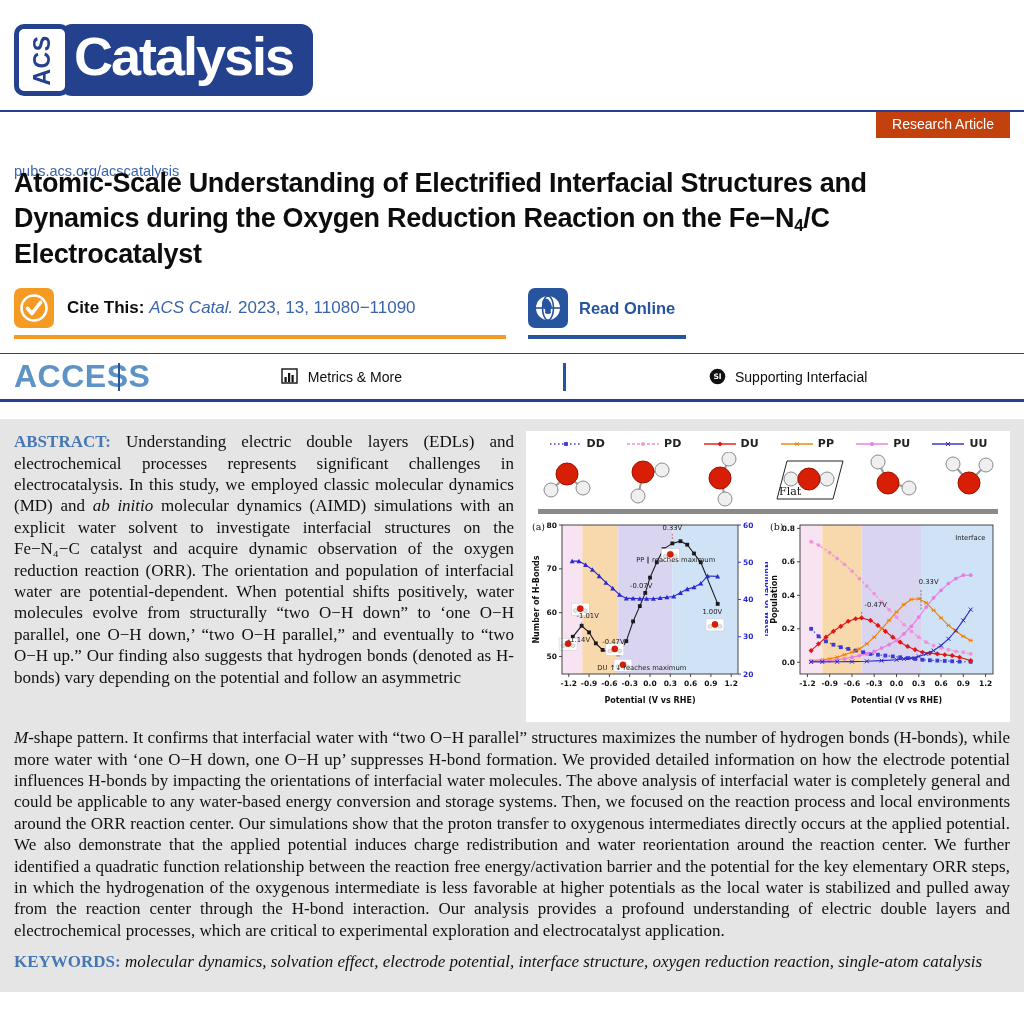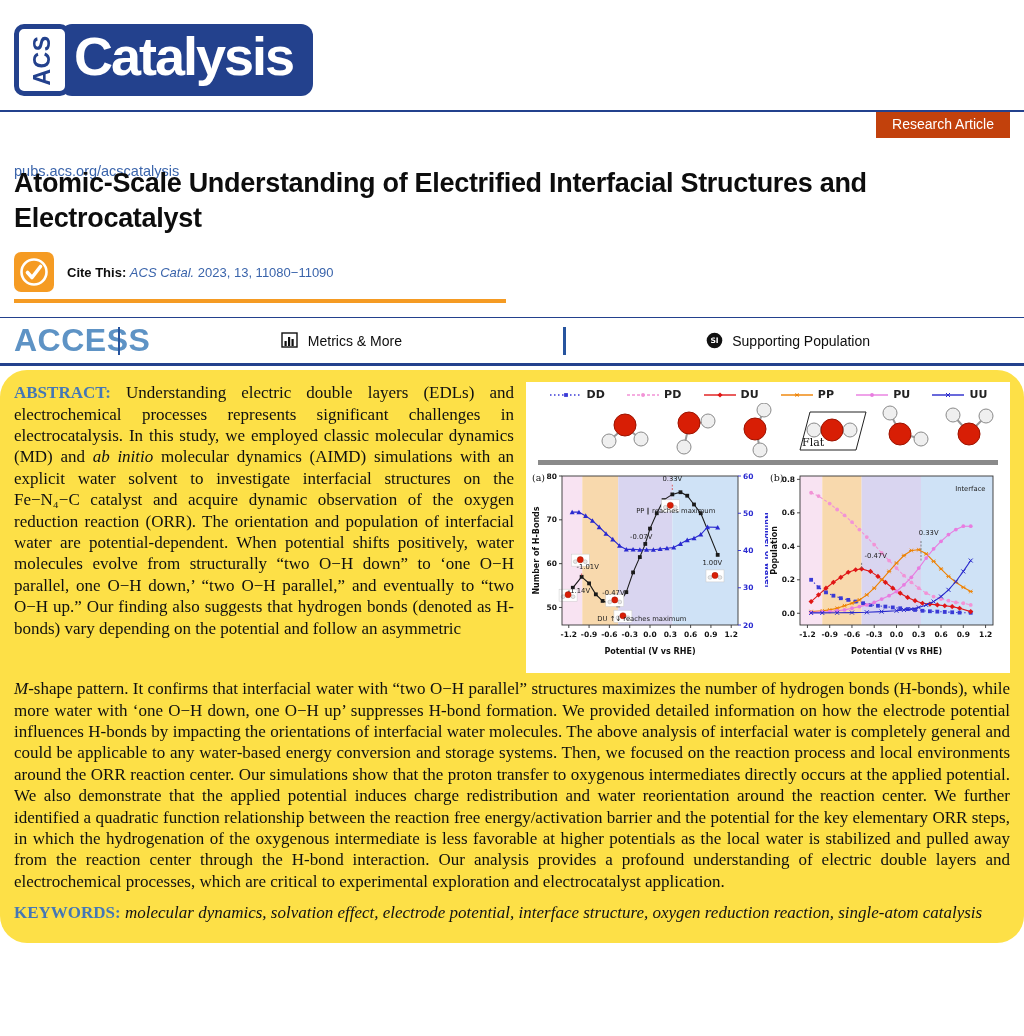--- a/index.html
+++ b/index.html
@@ -20,41 +20,41 @@
   .title{margin:24px 14px 0;font-size:27px;font-weight:bold;line-height:1.3;letter-spacing:-0.3px;color:#0d0d0d;}
   .title .t-sub{font-size:0.62em;vertical-align:-0.25em;}
   .authors{margin:15px 14px 0;font-family:"Liberation Serif","DejaVu Serif",serif;font-size:19.5px;color:#1a1a1a;}
   .authors .mark{color:#3a64ab;}
 
   .cite-row{display:flex;margin:16px 14px 0;align-items:flex-end;gap:22px;}
   .cite-left{display:flex;align-items:center;gap:13px;border-bottom:4px solid #f59b23;padding-bottom:7px;width:492px;cursor:pointer;}
   .icon-sq{width:40px;height:40px;border-radius:7px;display:flex;align-items:center;justify-content:center;flex:none;}
   .cite-icon{background:#f59b23;}
   .read-icon{background:#27549e;}
-  .cite-text{font-size:13px;}
+  .cite-text{font-size:17px;}
   .cite-label{font-weight:bold;color:#0d0d0d;}
   .cite-journal{color:#3a64ab;font-style:italic;}
   .cite-detail{color:#3a64ab;}
   .read-online{display:flex;align-items:center;gap:11px;border-bottom:4px solid #27549e;padding-bottom:7px;width:158px;cursor:pointer;}
   .read-label{color:#27549e;font-weight:bold;font-size:16.5px;}
 
   .access-row{margin-top:14px;border-top:1.5px solid #23418d;border-bottom:3px solid #23418d;height:45px;display:flex;align-items:center;padding:0 14px;}
   .access-title{color:#5e93c5;font-size:32px;font-weight:bold;letter-spacing:0.5px;width:104px;flex:none;}
   .vsep{width:1.5px;height:28px;background:#27549e;flex:none;}
   .access-item{flex:1;display:flex;align-items:center;justify-content:center;gap:9px;font-size:14px;color:#0d0d0d;cursor:pointer;}
 
-  .abstract{background:#fde047;margin-top:4px;padding:12px 14px 0;height:561px;border-radius:27px;}
+  .abstract{background:#e5e5e5;margin-top:17px;padding:12px 14px 0;height:561px;}
   .serif{font-family:"Liberation Serif","DejaVu Serif",serif;}
   .abs-top{display:flex;gap:12px;}
   .abs-left{width:500px;flex:none;font-size:17px;line-height:1.26;text-align:justify;color:#101010;}
   .abs-label{color:#4577b5;font-weight:bold;}
   .figure{flex:1;background:#fff;padding:5px 4px 2px;height:284px;}
   .fig-legend{display:flex;justify-content:space-around;align-items:center;height:15px;padding:0 8px;}
   .legend-item{display:flex;align-items:center;gap:4px;font-size:11px;color:#222;font-weight:600;font-family:"DejaVu Sans",sans-serif;text-align:center;}
-  .fig-molecules{display:flex;justify-content:flex-end;align-items:center;height:57px;padding:0 4px;}
+  .fig-molecules{display:flex;justify-content:space-between;align-items:center;height:57px;padding:0 4px;}
   .fig-surface{height:5px;background:#8a8a8a;margin:1px 8px 3px;}
   .fig-charts{display:flex;}
   .abs-rest{font-size:17px;line-height:1.26;text-align:justify;margin-top:5px;color:#101010;}
   .keywords{margin-top:11px;font-size:17px;}
   .kw-label{color:#4577b5;font-weight:bold;}
   .kw-text{font-style:italic;}
 </style>
 </head>
 <body>
 
@@ -69,37 +69,49 @@
 
   <div class="rule"></div>
 
   <div class="link-row">
     <span class="site-link">pubs.acs.org/acscatalysis</span>
     <span class="badge">Research Article</span>
   </div>
 
   <h1 class="title" style="margin-bottom:0;">
     <div>Atomic-Scale Understanding of Electrified Interfacial Structures and</div>
+    <div><span>Dynamics during the Oxygen Reduction Reaction on the Fe−N</span><span class="t-sub">4</span><span>/C</span></div>
     <div>Electrocatalyst</div>
   </h1>
 
 
   <div class="cite-row">
     <div class="cite-left">
       <div class="icon-sq cite-icon">
         <svg width="40" height="40" viewBox="0 0 40 40">
           <circle cx="20" cy="20" r="12.5" fill="none" stroke="#fff" stroke-width="2.6"></circle>
           <path d="M13.5 20.5 L18 25.5 L26.5 14.5" fill="none" stroke="#fff" stroke-width="3.6" stroke-linecap="round" stroke-linejoin="round"></path>
         </svg>
       </div>
       <div class="cite-text">
         <span class="cite-label">Cite This:</span>
         <i class="cite-journal">ACS Catal.</i><span class="cite-detail"> 2023, 13, 11080−11090</span>
       </div>
     </div>
+    <div class="read-online">
+      <div class="icon-sq read-icon">
+        <svg width="40" height="40" viewBox="0 0 40 40">
+          <circle cx="20" cy="20" r="12" fill="#fff"></circle>
+          <ellipse cx="20" cy="20" rx="5.5" ry="12" fill="none" stroke="#27549e" stroke-width="1.6"></ellipse>
+          <line x1="8" y1="20" x2="32" y2="20" stroke="#27549e" stroke-width="1.6"></line>
+          <path d="M15 12 q-2 4 0 7 q3 2 2 6 q3 2 6 0 q-1-4 1-6 q-1-5-4-8 q-3-1-5 1z" fill="#27549e"></path>
+        </svg>
+      </div>
+      <span class="read-label">Read Online</span>
+    </div>
   </div>
 
   <div class="access-row">
     <span class="access-title">ACCESS</span>
     <div class="vsep"></div>
     <div class="access-item">
       <svg width="18" height="17" viewBox="0 0 18 17">
         <rect x="1" y="1" width="15" height="14" fill="none" stroke="#111" stroke-width="1.4"></rect>
         <rect x="3.5" y="9" width="2.2" height="5" fill="#111"></rect>
         <rect x="7" y="5" width="2.2" height="9" fill="#111"></rect>
@@ -107,21 +119,21 @@
       </svg>
       <span>Metrics &amp; More</span>
     </div>
     <div class="vsep"></div>
     <div class="vsep"></div>
     <div class="access-item">
       <svg width="17" height="17" viewBox="0 0 17 17">
         <circle cx="8.5" cy="8.5" r="7.8" fill="#111"></circle>
         <text x="8.5" y="11.3" text-anchor="middle" font-size="7.5" font-weight="bold" fill="#fff" font-family="DejaVu Sans,sans-serif">SI</text>
       </svg>
-      <span>Supporting Population</span>
+      <span>Supporting Interfacial</span>
     </div>
   </div>
 
   <div class="abstract">
     <div class="abs-top">
       <p class="abs-left serif" style="margin:0;">
         <span class="abs-label">ABSTRACT:</span><span> Understanding electric double layers (EDLs) and electrochemical processes represents significant challenges in electrocatalysis. In this study, we employed classic molecular dynamics (MD) and </span><i>ab initio</i><span> molecular dynamics (AIMD) simulations with an explicit water solvent to investigate interfacial structures on the Fe−N₄−C catalyst and acquire dynamic observation of the oxygen reduction reaction (ORR). The orientation and population of interfacial water are potential-dependent. When potential shifts positively, water molecules evolve from structurally “two O−H down” to ‘one O−H parallel, one O−H down,’ “two O−H parallel,” and eventually to “two O−H up.” Our finding also suggests that hydrogen bonds (denoted as H-bonds) vary depending on the potential and follow an asymmetric</span>
       </p>
 
       <div class="figure">

